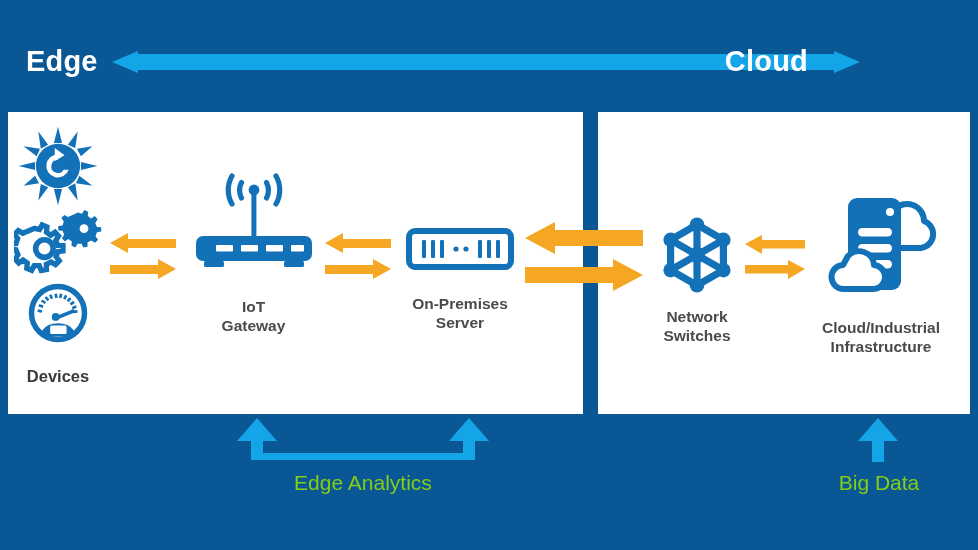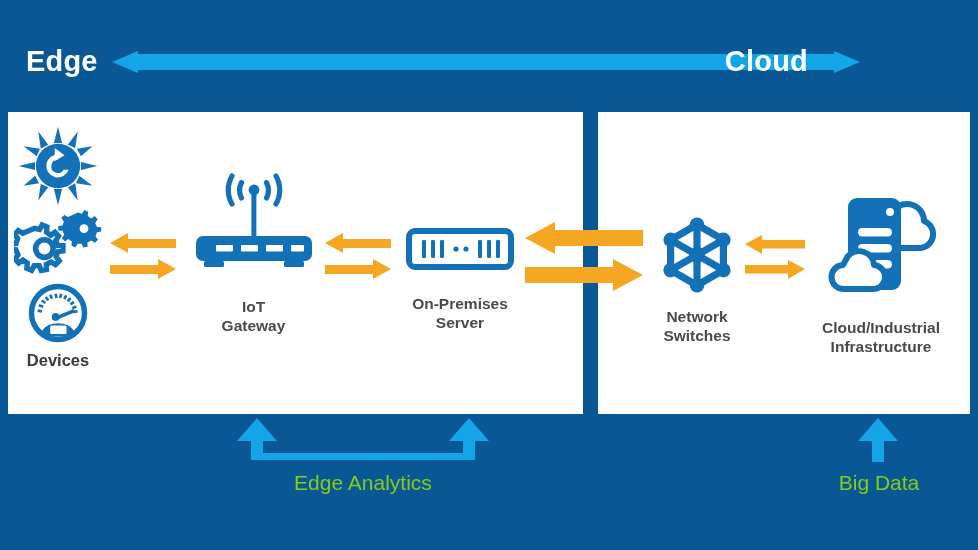--- a/index.html
+++ b/index.html
@@ -70,21 +70,21 @@
     line-height: 19px;
     white-space: pre-line;
   }
   .icon-box { position: relative; }
 
   
   .devices { left: 8px; top: 125px; width: 100px; }
   .devices .node-label {
     font-size: 16.5px;
     color: #3a3a3a;
-    margin-top: 0;
+    margin-top: 16px;
   }
   .dev-icon { display: block; margin: 0 auto; }
 
   .gateway { left: 186px; top: 168px; width: 135px; }
   .gateway .node-label { margin-top: 20px; }
 
   .onprem { left: 390px; top: 228px; width: 140px; }
   .onprem .node-label { margin-top: 20px; }
 
   .switches { left: 627px; top: 215px; width: 140px; }

